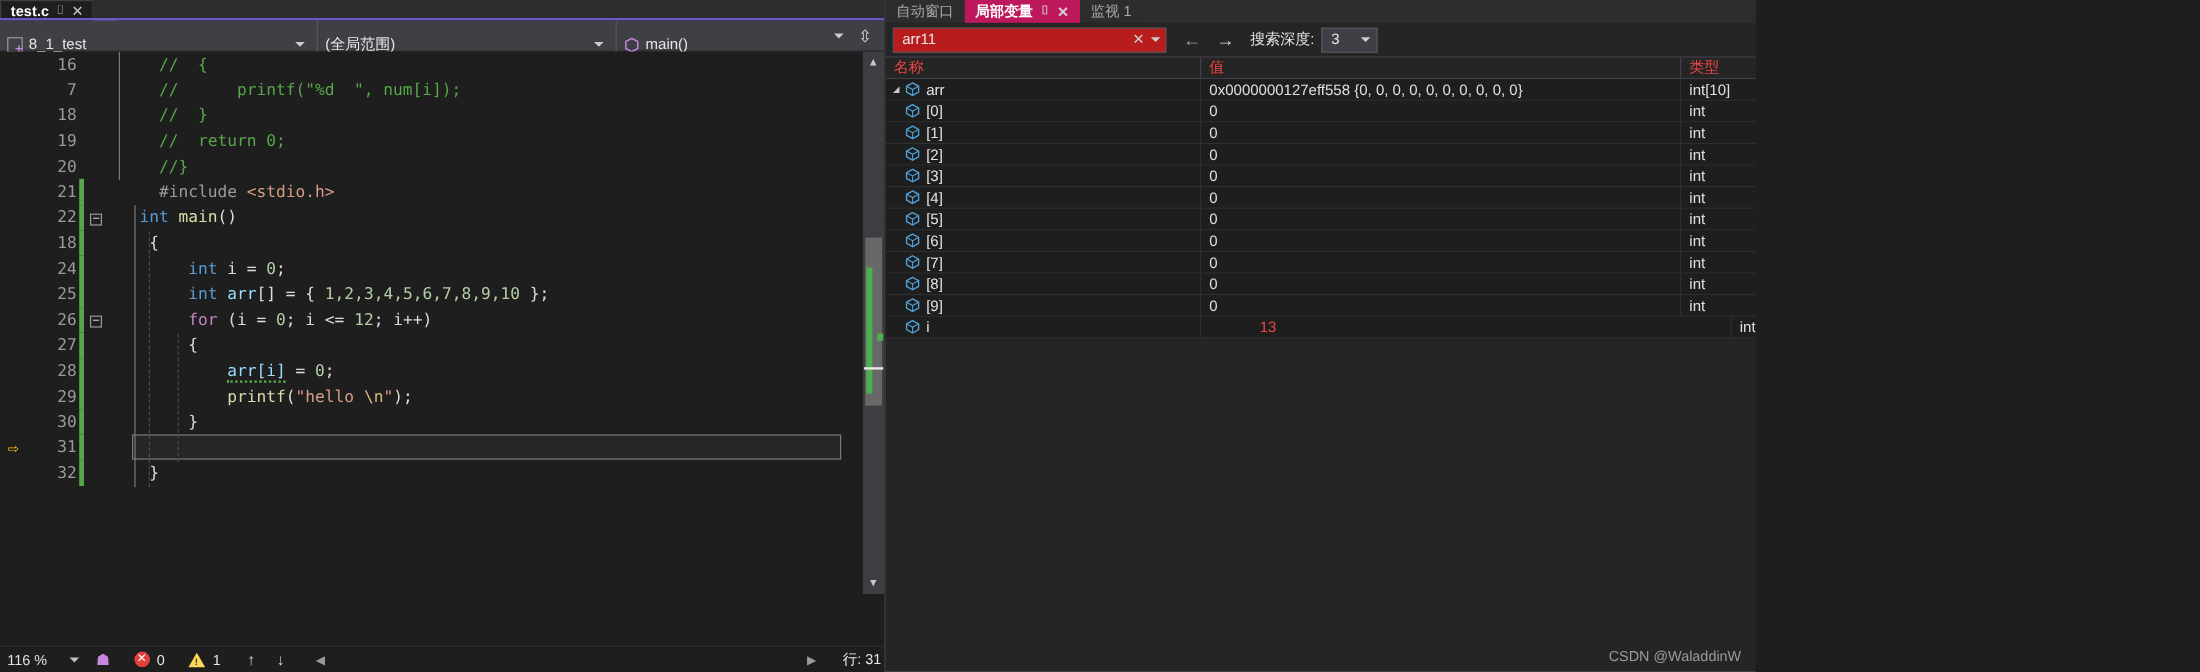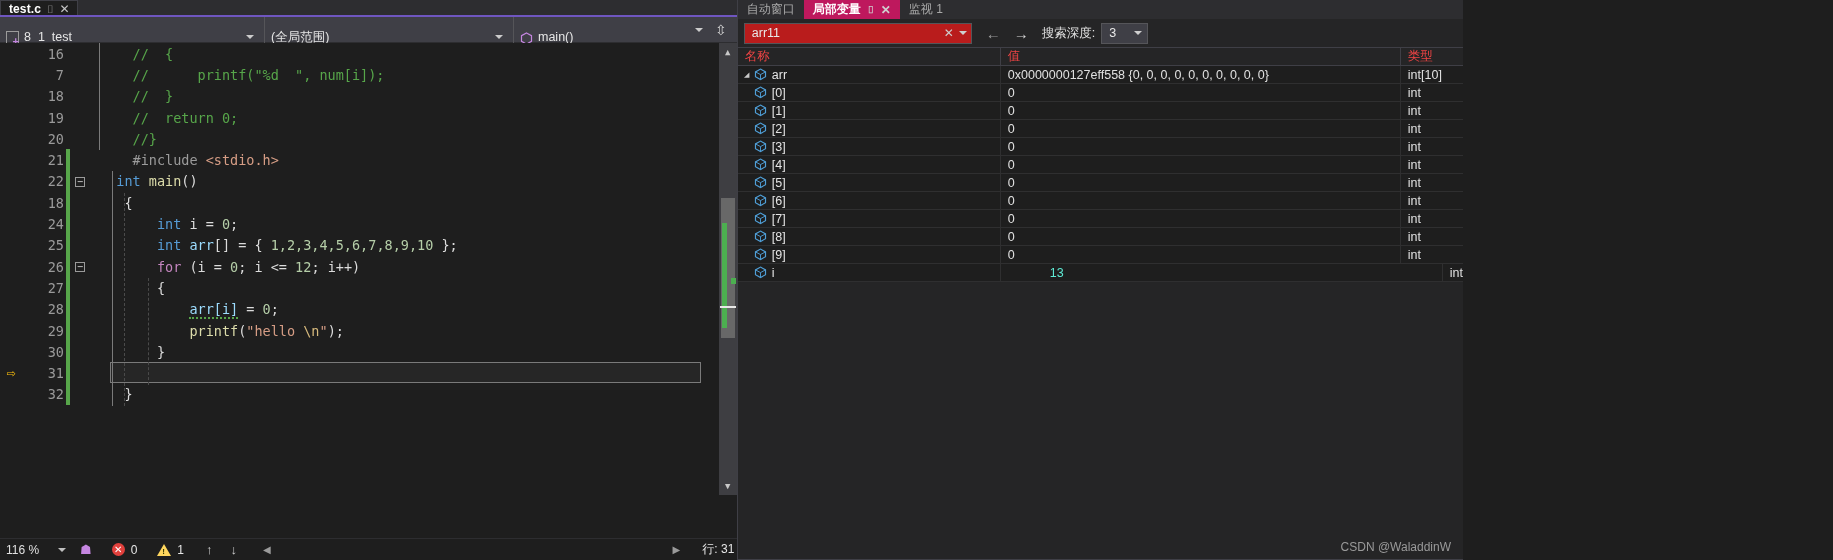--- a/index.html
+++ b/index.html
@@ -144,21 +144,21 @@
   .gh.c-name { width: 263px; }
   .gh.c-val { width: 400px; }
   .gh.c-type { flex: 1; border-right: none; }
 
   .grid-body { position: relative; }
   .grow { height: 18px; display: flex; background: #1e1e1e; border-bottom: 1px solid #2f2f30; }
   .gc { font-size: 12.5px; display: flex; align-items: center; color: #e0e0e0; overflow: hidden; white-space: nowrap; }
   .gc.c-name { width: 263px; border-right: 1px solid #2f2f30; padding-left: 2px; }
   .gc.c-val { width: 400px; border-right: 1px solid #2f2f30; padding-left: 7px; }
   .gc.c-type { flex: 1; padding-left: 7px; }
-  .val-changed { color: #5eead4; margin-left: 42px; }
+  .val-changed { color: #ef4444; margin-left: 42px; }
   .expander { width: 14px; text-align: center; color: #c8c8c8; font-size: 7px; flex: 0 0 auto; }
   .cube { width: 13px; height: 13px; flex: 0 0 auto; margin-right: 5px; }
   .nm { color: #e4e4e4; }
   .indent-1 { padding-left: 24px; }
   .indent-0 { padding-left: 0px; }
 
   .watermark { position: absolute; right: 12px; bottom: 6px; color: #9a9a9a; font-size: 12px; }
   .pane-bottom-line { position: absolute; left: 0; right: 0; bottom: 0; height: 1px; background: #3f3f46; }
 </style>
 </head>

